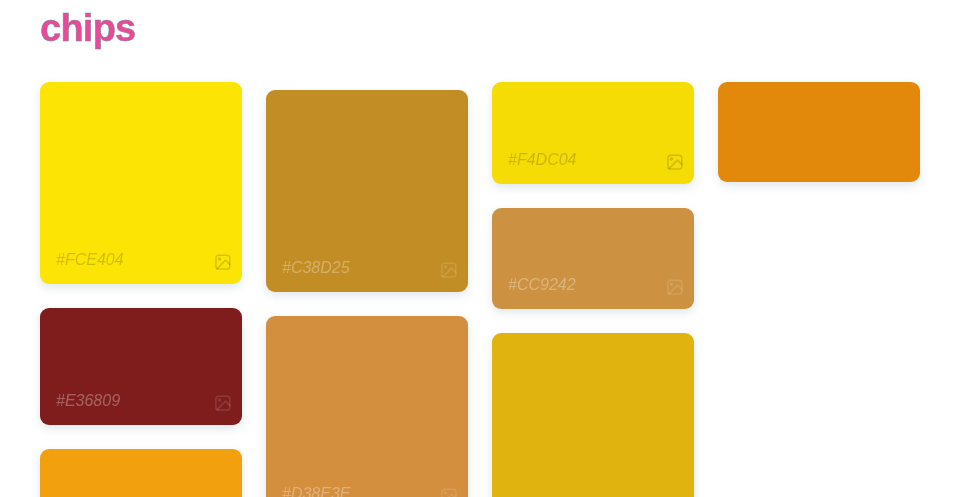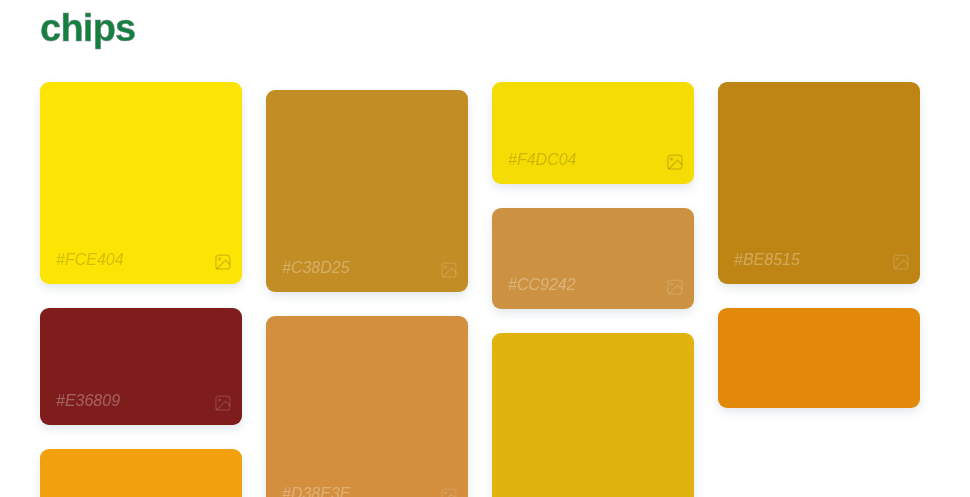--- a/index.html
+++ b/index.html
@@ -12,21 +12,21 @@
     overflow: hidden;
   }
 
   .page-title {
     position: absolute;
     left: 40px;
     top: 9px;
     margin: 0;
     font-size: 38px;
     font-weight: 700;
-    color: #15803d;
+    color: #ec4899;
     letter-spacing: -0.75px;
     line-height: 1;
     -webkit-text-stroke: 0.55px #778998;
     -webkit-font-smoothing: antialiased;
     transform: translateZ(0);
     white-space: nowrap;
   }
 
   .chips-grid {
     position: absolute;
@@ -142,26 +142,18 @@
             <circle cx="4.5" cy="5.05" r="1.75" fill="currentColor" stroke="none"></circle>
             <path d="M2.1 14.6 L10.5 6.1 L14.8 10.4" stroke-linecap="round" stroke-linejoin="round"></path>
           </svg></span>
         </div>
         <div class="chip dark-ink" style="background-color: rgb(224, 179, 15); height: 200px;">
           
           
         </div>
       </div>
       <div class="col">
-        <div class="chip light-ink" style="background-color: rgb(190, 133, 21); height: 202px;">
-          <span class="chip-label">#BE8515</span>
-          <span class="chip-icon"><svg class="img-icon" viewBox="0 0 16 16" width="16" height="16" fill="none" stroke="currentColor" stroke-width="1.5" aria-hidden="true">
-            <rect x="0.9" y="1.2" width="13.9" height="13.9" rx="2.7"></rect>
-            <circle cx="4.5" cy="5.05" r="1.75" fill="currentColor" stroke="none"></circle>
-            <path d="M2.1 14.6 L10.5 6.1 L14.8 10.4" stroke-linecap="round" stroke-linejoin="round"></path>
-          </svg></span>
-        </div>
         <div class="chip light-ink" style="background-color: rgb(226, 137, 11); height: 100px;">
           
           
         </div>
       </div>
 </div>
 
 </body></html>

